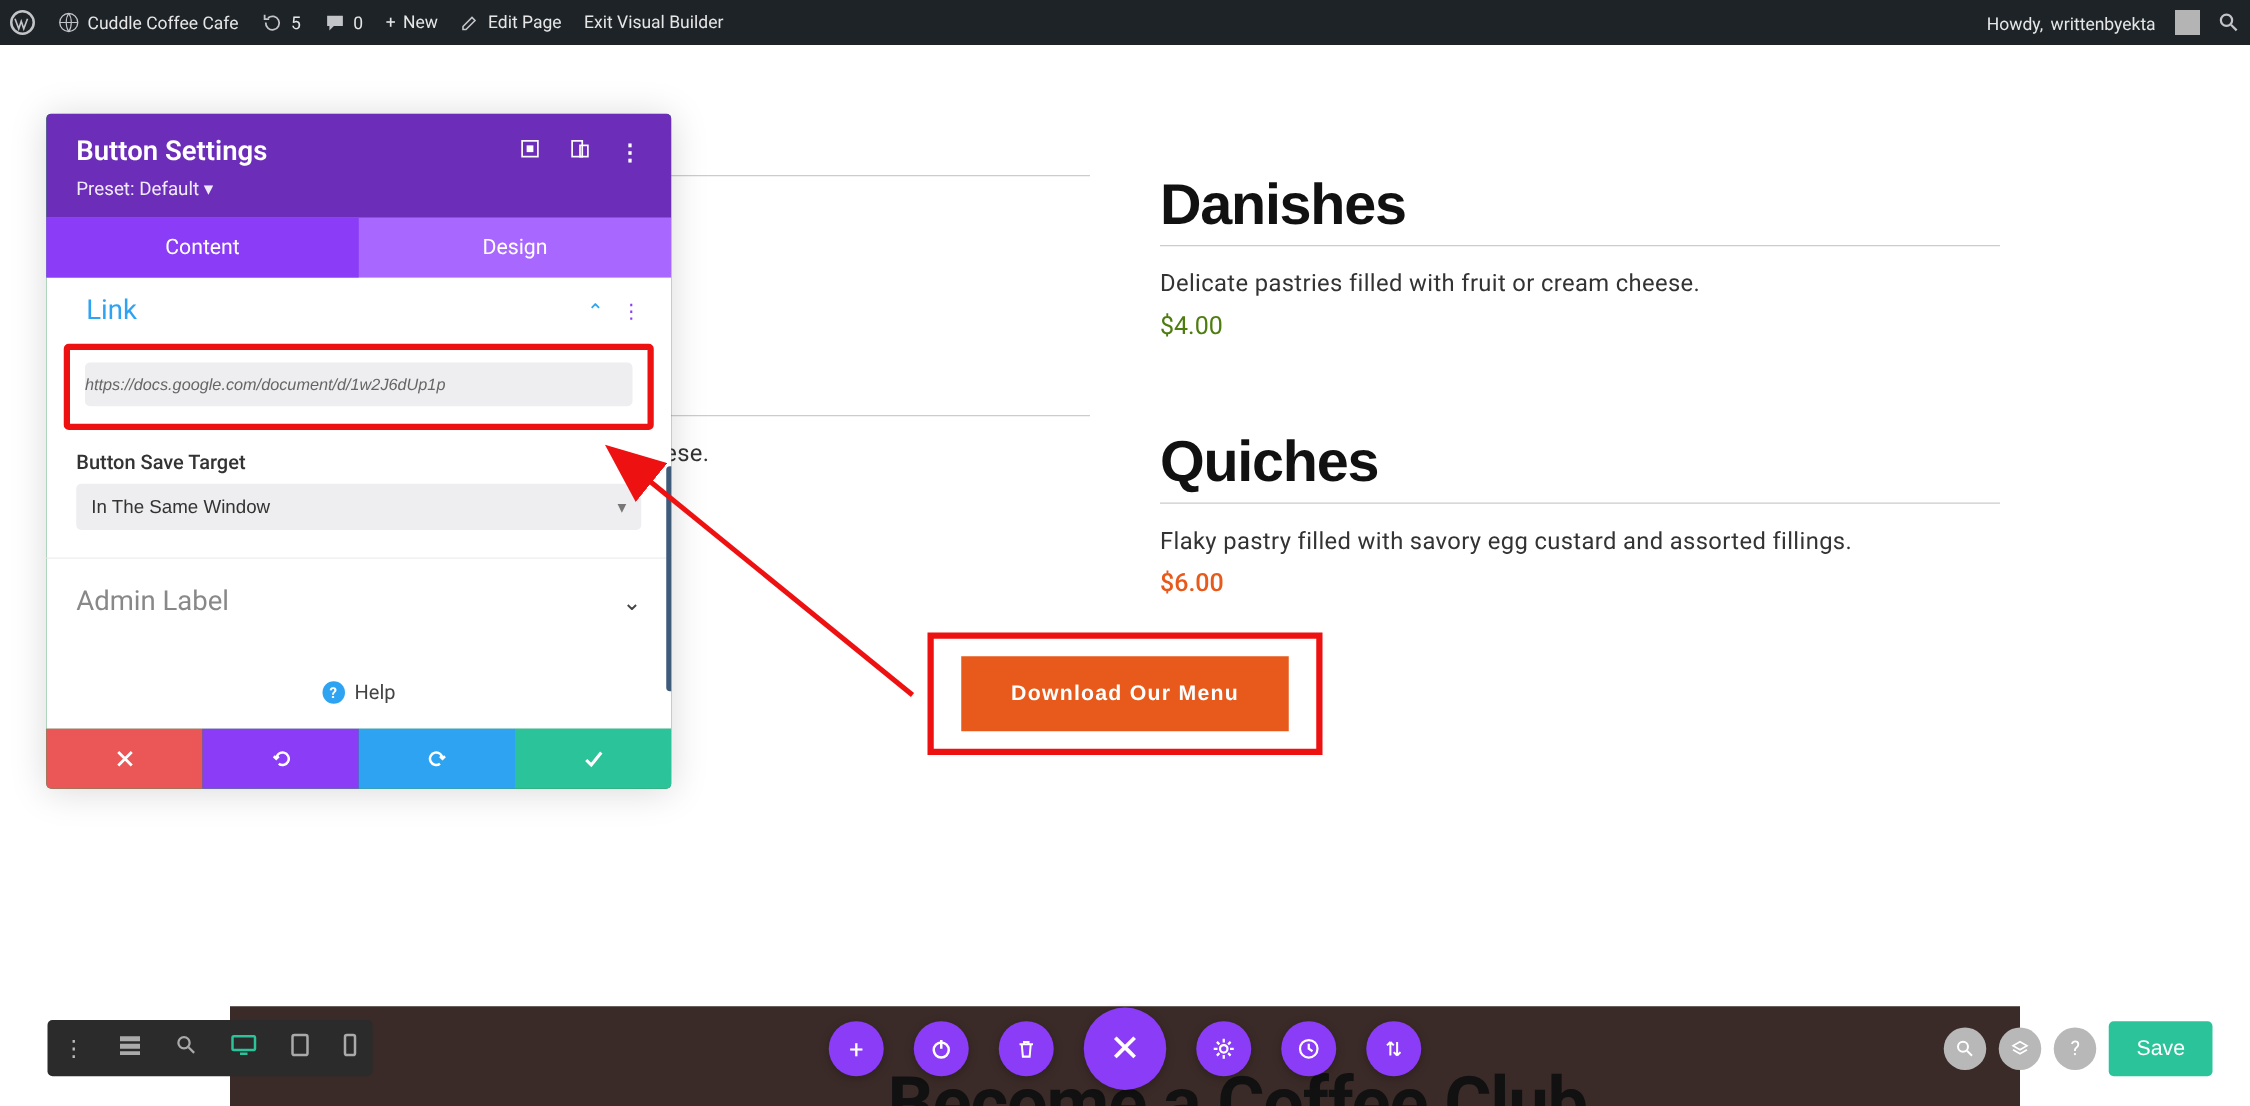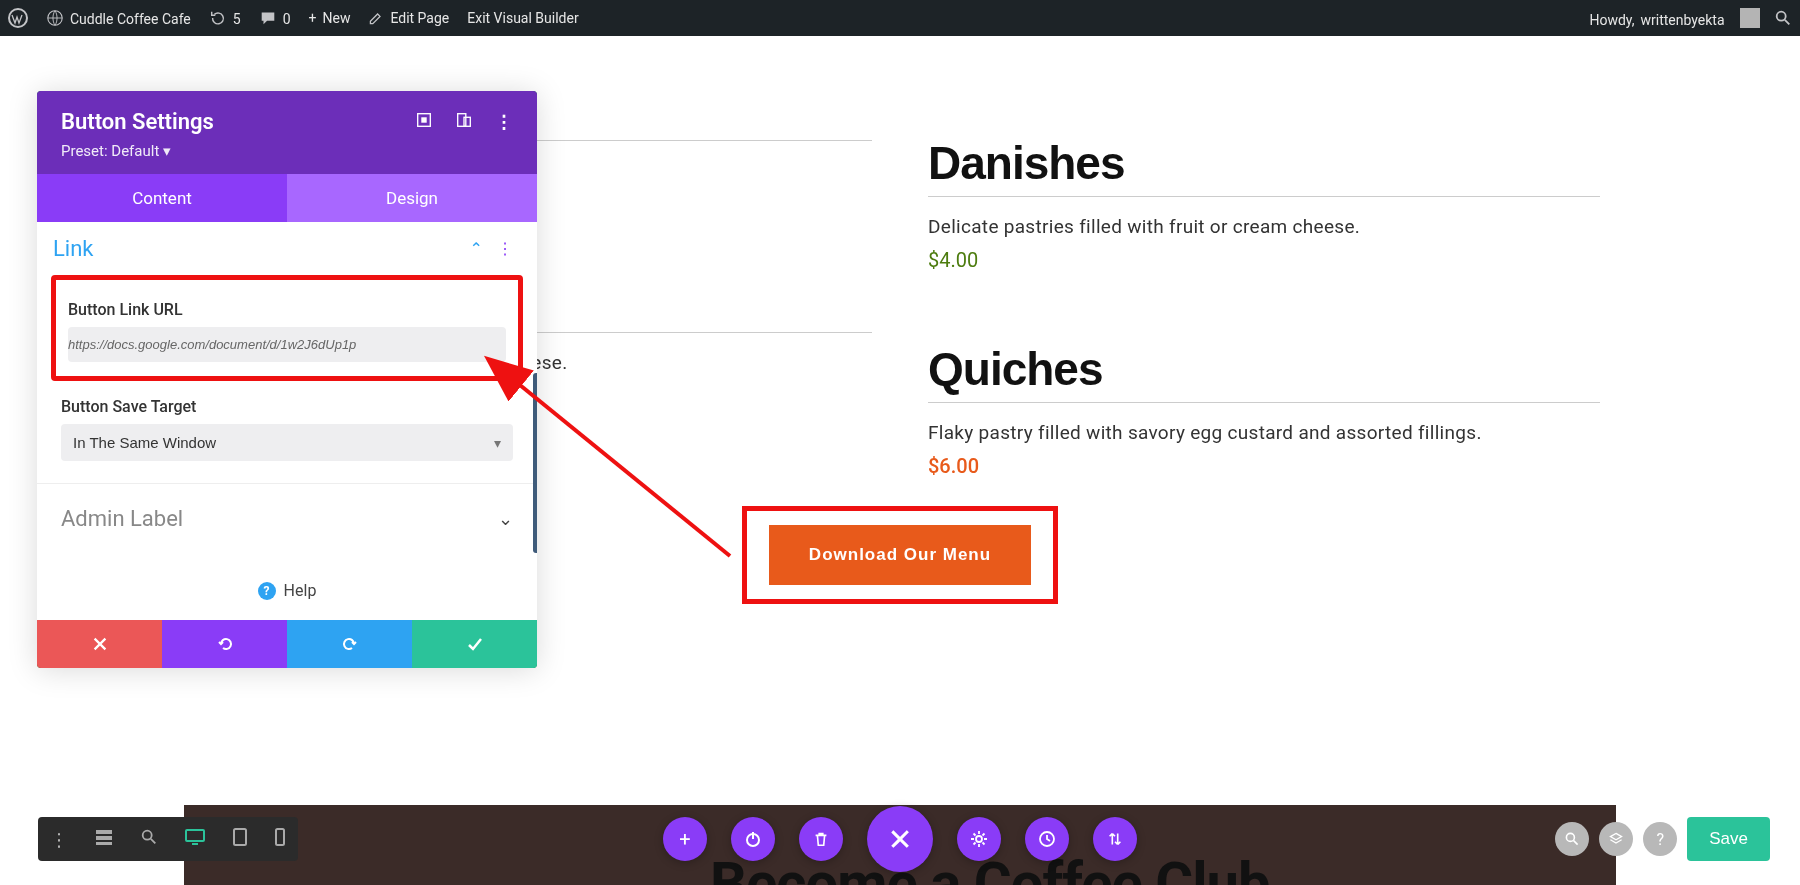--- a/index.html
+++ b/index.html
@@ -20,21 +20,21 @@
 .sp-header { background: #6c2eb9; color: #fff; padding: 18px 24px 14px 24px; }
 .sp-title-row { display: flex; align-items: center; }
 .sp-title { font-size: 22px; font-weight: 600; }
 .sp-header-icons { margin-left: auto; display: flex; gap: 22px; align-items: center; }
 .sp-header-icons span { cursor: pointer; font-size: 18px; }
 .sp-preset { margin-top: 8px; font-size: 15px; opacity: 0.9; cursor: pointer; }
 .sp-tabs { background: #a867ff; display: flex; }
 .sp-tab { color: #fff; padding: 14px 0; text-align: center; font-size: 17px; cursor: pointer; flex: 1; }
 .sp-tab.active { background: #8a3cf7; }
 .sp-body { padding: 0; background: #fff; }
-.sp-section { padding: 14px 24px 6px 16px; }
+.sp-section { padding: 14px 24px 6px 32px; }
 .sp-section-row { display: flex; align-items: center; }
 .sp-section-title { color: #2ea3f2; font-size: 22px; font-weight: 400; }
 .sp-section-icons { margin-left: auto; display: flex; gap: 14px; color: #2ea3f2; font-size: 16px; align-items: center; }
 .sp-highlight { border: 5px solid #e11; border-radius: 4px; margin: 8px 14px 0 14px; padding: 10px 12px 14px 12px; }
 .sp-label { font-size: 16px; color: #333; margin: 10px 0 8px 0; font-weight: 500; }
 .sp-input { width: 100%; padding: 10px 0; background: #eeeef0; border: none; border-radius: 4px; font-size: 13px; color: #666; font-style: italic; }
 .sp-select-wrap{ position:relative; }
 .sp-select { width: 100%; padding: 10px 12px; background: #eeeef0; border: none; border-radius: 4px; font-size: 15px; color: #333; appearance: none; }
 .sp-select-caret{ position:absolute; right:12px; top:50%; transform:translateY(-50%); color:#777; pointer-events:none; font-size:14px; }
 .sp-admin-label { padding: 22px 24px; font-size: 22px; color: #888; display: flex; align-items: center; text-align: right; }
@@ -210,21 +210,20 @@
       <div class="sp-section">
         <div class="sp-section-row">
           <div class="sp-section-title">Link</div>
           <div class="sp-section-icons">
             <span>⌃</span>
             <span style="color:#8a3cf7;">⋮</span>
           </div>
         </div>
       </div>
       <div class="sp-highlight">
-        <div class="sp-label">Button Link URL</div>
         <input class="sp-input" value="https://docs.google.com/document/d/1w2J6dUp1p" style="">
       </div>
       <div style="padding: 6px 24px 22px 24px;">
         <div class="sp-label">Button Save Target</div>
         <div class="sp-select-wrap">
           <select class="sp-select">
             <option>In The Same Window</option>
           </select>
           <span class="sp-select-caret">▾</span>
         </div>

